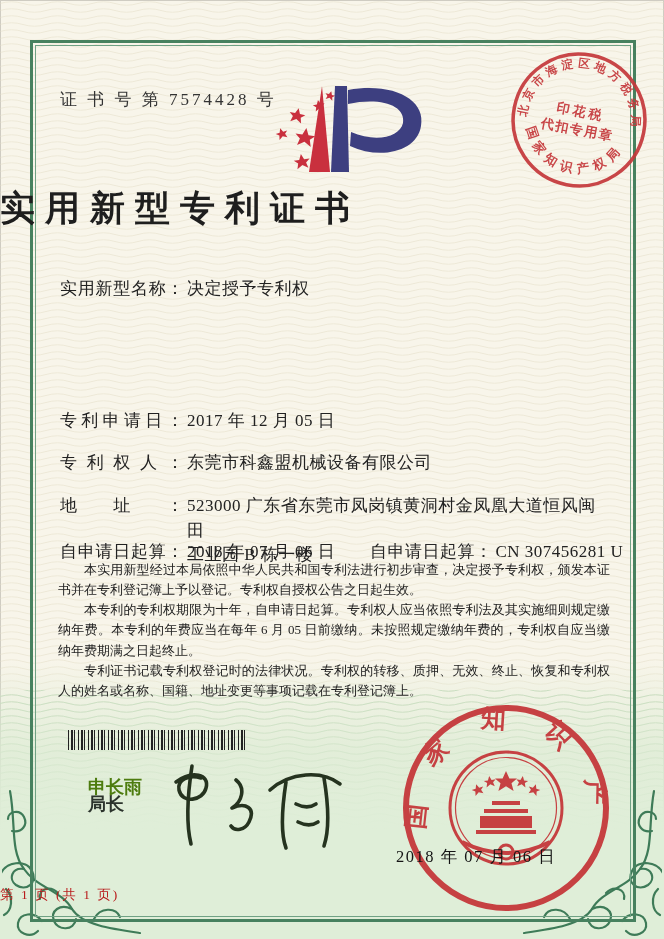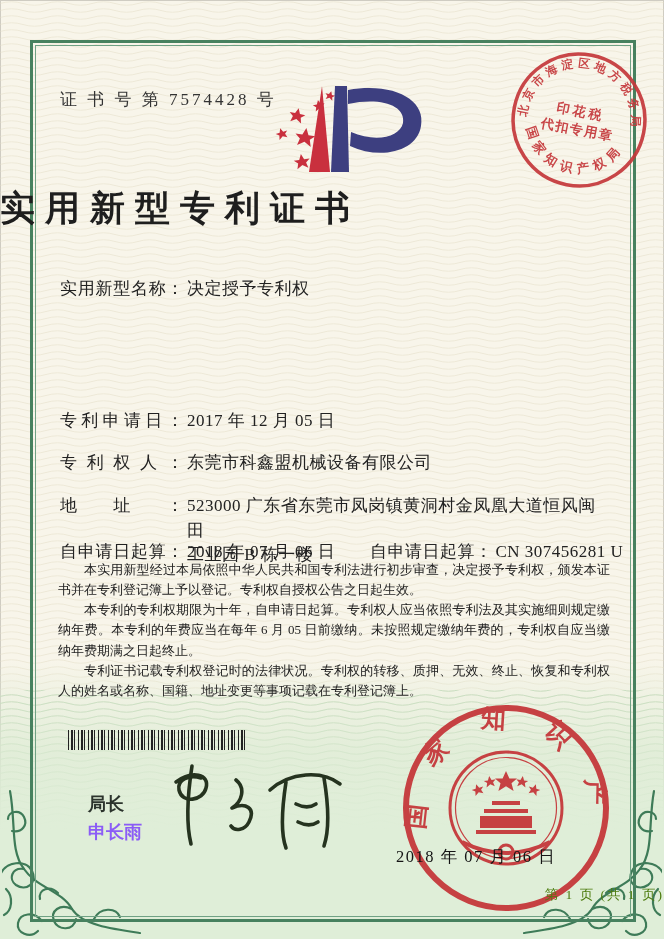--- a/index.html
+++ b/index.html
@@ -24,26 +24,26 @@
   .val{margin-left:3px;color:#222;}
   .addr-val{display:inline-block;white-space:normal;width:418px;vertical-align:top;line-height:1.45;}
   .row-split .pair-right{position:absolute;left:310px;top:0;}
   .paras{left:58px;top:560px;width:552px;font-size:13px;line-height:1.55;
          text-align:justify;color:#222;}
   .paras p{margin:0;text-indent:2em;}
   .barcode{left:68px;top:730px;width:177px;height:20px;
      background:repeating-linear-gradient(90deg,#222 0 1px,rgba(0,0,0,0) 1px 3px,#222 3px 5px,rgba(0,0,0,0) 5px 6px,#222 6px 7px,rgba(0,0,0,0) 7px 10px);}
   .sig-title{left:88px;top:792px;font-family:"Liberation Sans","DejaVu Sans",sans-serif;
              font-weight:700;font-size:18px;color:#2b332c;}
-  .sig-name{left:88px;top:820px;font-family:Liberation Sans, sans-serif;
-            font-weight:700;font-size:18px;color:#8b5cf6;}
+  .sig-name{left:88px;top:775px;font-family:Liberation Sans, sans-serif;
+            font-weight:700;font-size:18px;color:#4d7c0f;}
   .sig-script{left:158px;top:752px;}
   .big-seal{left:400px;top:702px;opacity:.95;}
   .seal-date{left:396px;top:846px;font-size:16.5px;letter-spacing:1.5px;color:#141414;z-index:5;}
-  .footer{left:0;top:886px;width:100%;text-align:right;font-size:13.5px;letter-spacing:2px;color:#4d7c0f;}
+  .footer{left:0;top:886px;width:100%;text-align:left;font-size:13.5px;letter-spacing:2px;color:#b91c1c;}
   .corner-l{left:2px;bottom:0;}
   .corner-r{right:2px;bottom:0;transform:scaleX(-1);}
 </style>
 </head>
 <body>
 
 <div class="page">
 
   <svg class="waves" width="664" height="939" aria-hidden="true">
     <defs>

